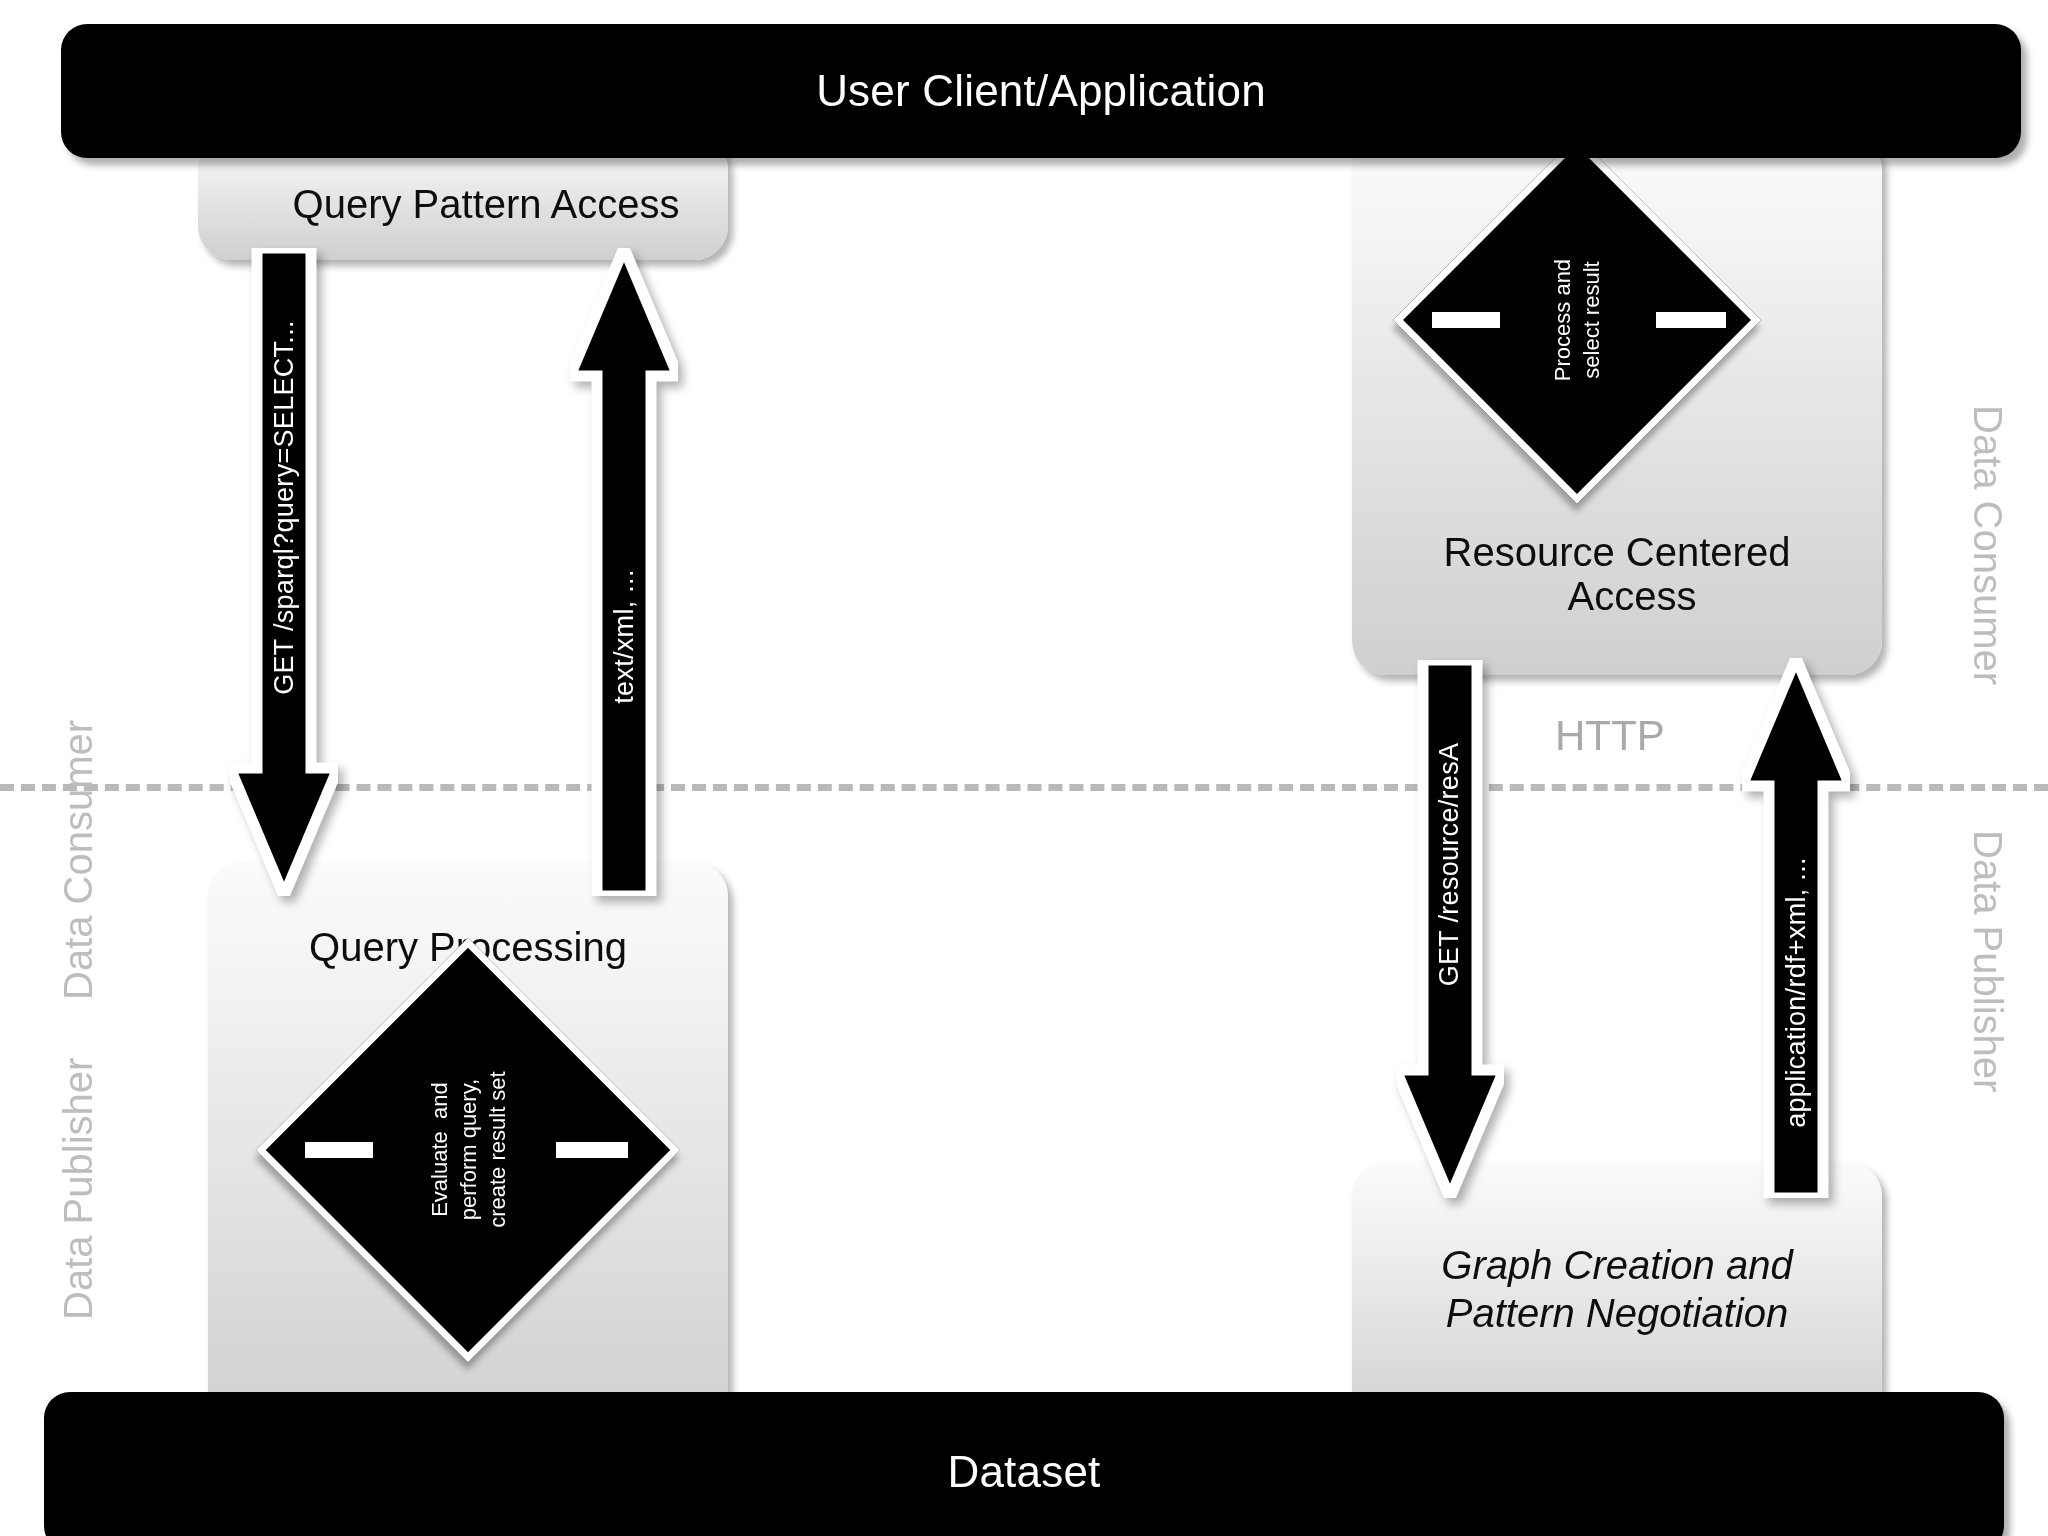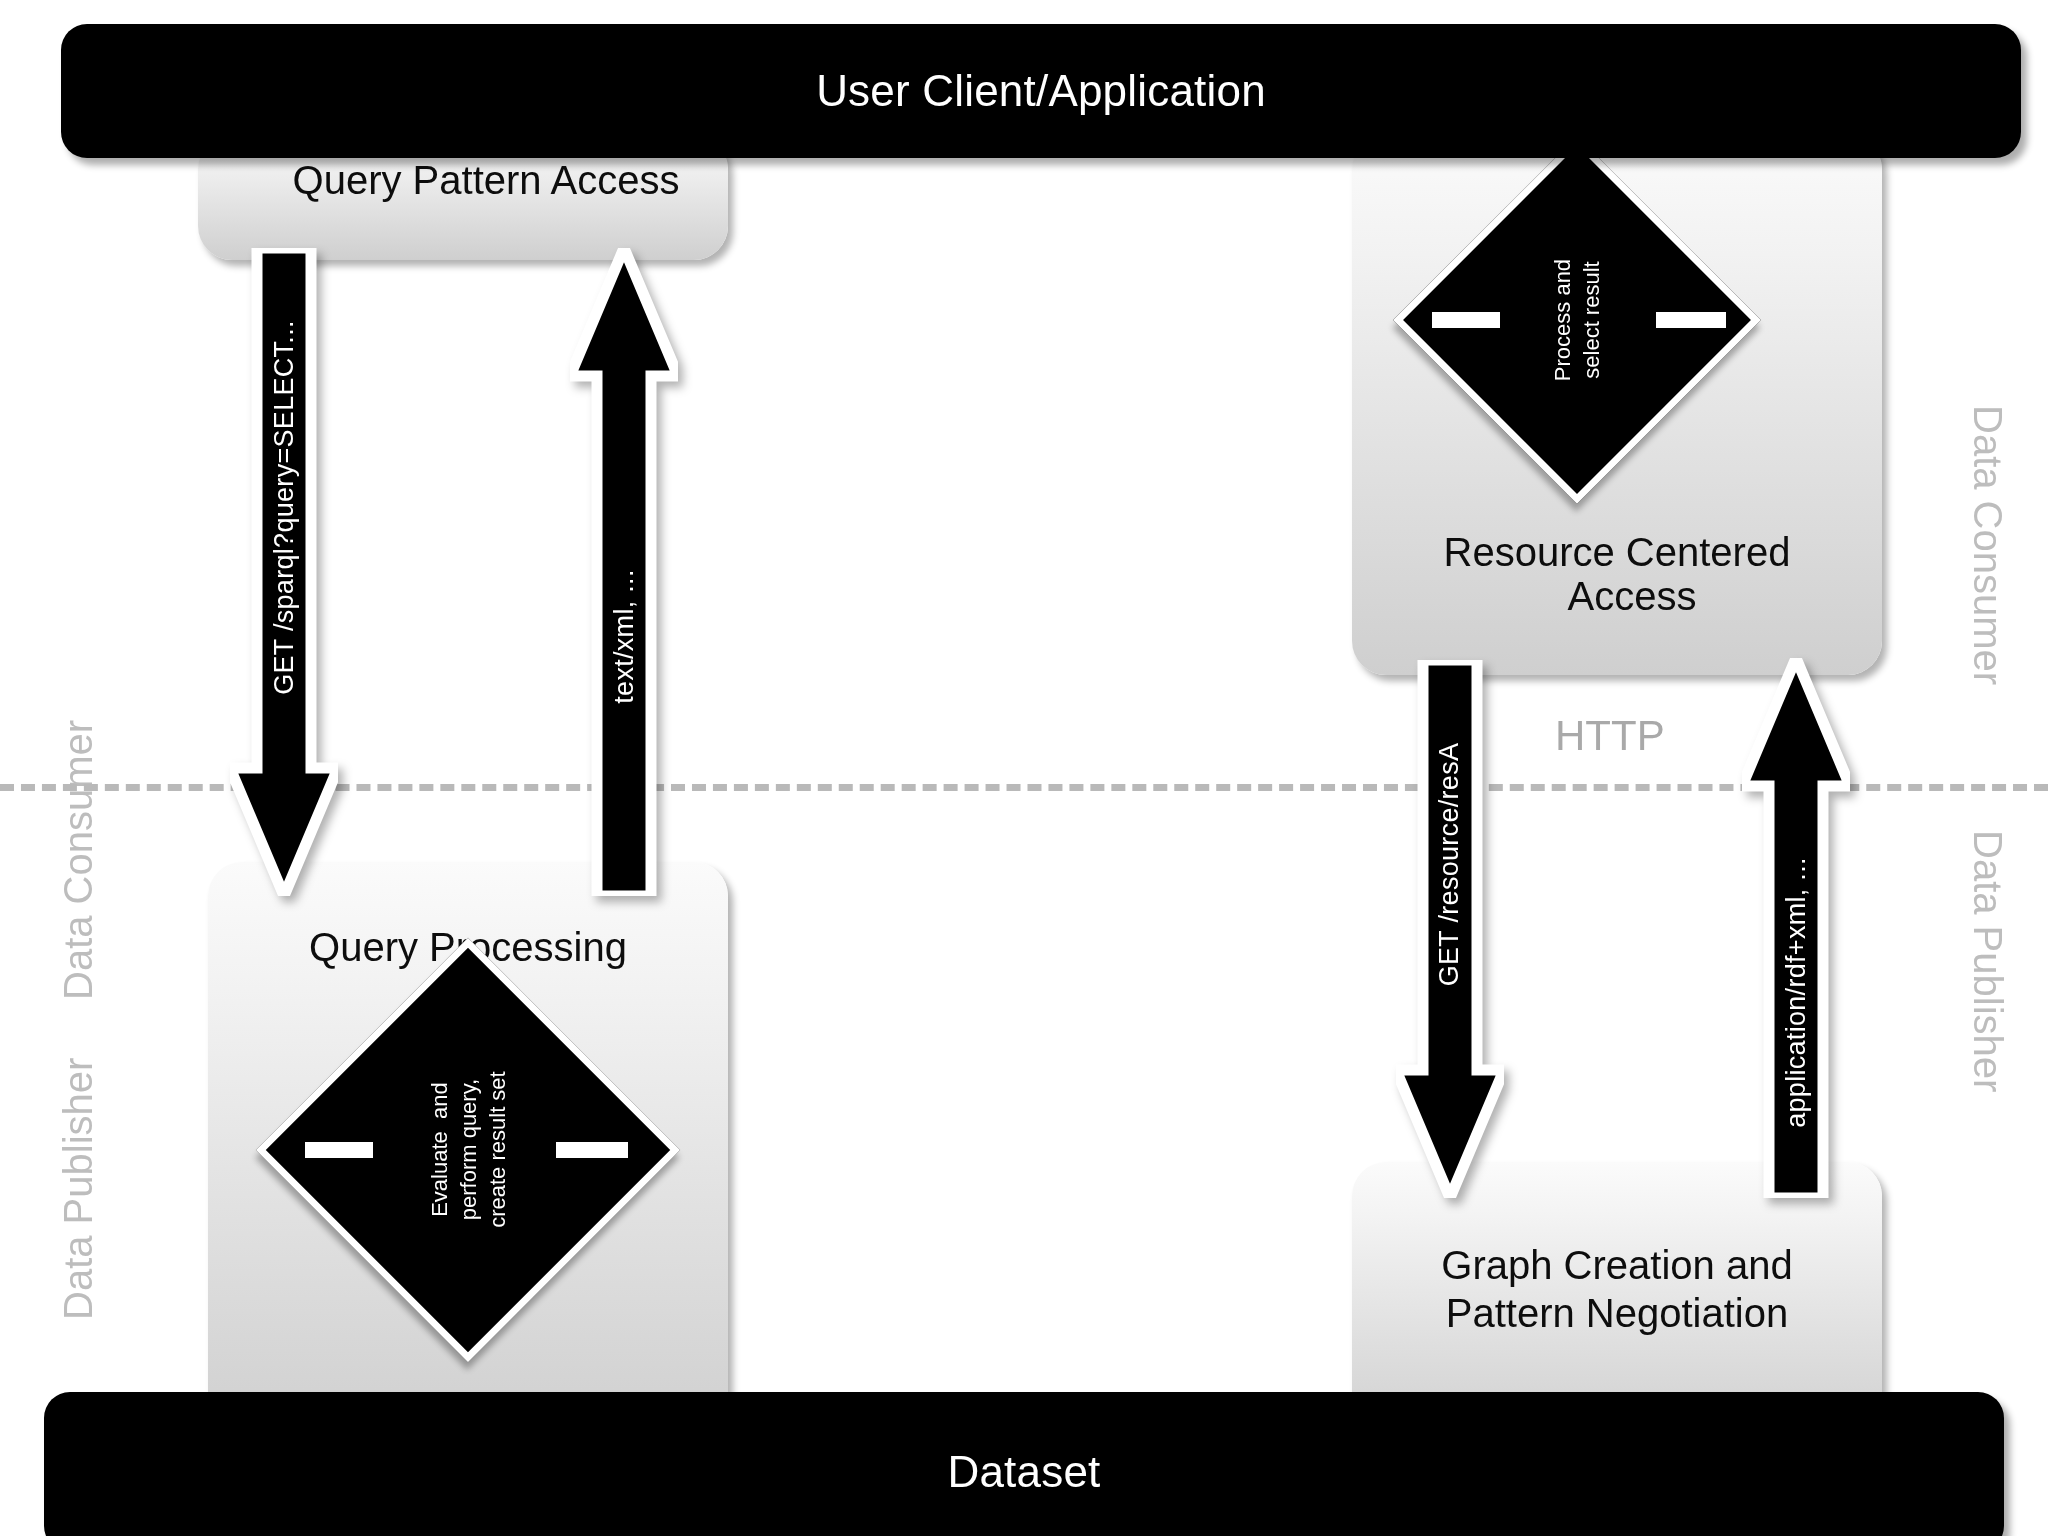--- a/index.html
+++ b/index.html
@@ -165,21 +165,21 @@
 
   <div class="bar" style="left:61px; top:24px; width:1960px; height:134px;">
     <span>User Client/Application</span>
   </div>
 
   <div class="bar" style="left:44px; top:1392px; width:1960px; height:160px;">
     <span>Dataset</span>
   </div>
 
   <div class="box" style="left:198px; top:135px; width:530px; height:125px;">
-    <div class="box-label" style="top:22px;padding-left:46px;">Query Pattern Access</div>
+    <div class="box-label" style="top:46px;padding-left:46px;">Query Pattern Access</div>
   </div>
 
   <div class="box" style="left:208px; top:862px; width:520px; height:580px;">
     <div class="box-label" style="top:62px;">Query Processing</div>
   </div>
 
   <div class="diamond-wrap" style="left:318px; top:1000px; width:300px; height:300px;">
     <div class="diamond"></div>
     <div class="diamond-text">
       <span style="white-space:pre;">Evaluate  and
@@ -198,21 +198,21 @@
   <div class="diamond-wrap" style="left:1447px; top:190px; width:260px; height:260px;">
     <div class="diamond"></div>
     <div class="diamond-text">
       <span style="white-space:pre;">Process and
 select result</span>
     </div>
   </div>
   <div class="stub" style="left:1432px; top:312px; width:68px;"></div>
   <div class="stub" style="left:1656px; top:312px; width:70px;"></div>
 
-  <div class="box" style="left:1352px; top:1162px; width:530px; height:280px;">
+  <div class="box" style="left:1352px; top:1162px; width:530px; height:280px;font-style:italic;">
     <div class="box-label" style="top:80px;">Graph Creation and</div>
     <div class="box-label" style="top:128px;">Pattern Negotiation</div>
   </div>
 
   <div class="arrow" style="left:230px; top:248px; width:108px; height:648px;">
     <svg width="108" height="648" viewBox="0 0 108 648">
       <path d="M 27 0 L 81 0 L 81 520 L 108 520 L 54 648 L 0 520 L 27 520 Z" fill="#000000" stroke="#ffffff" stroke-width="11" stroke-linejoin="miter"></path>
     </svg>
     <div class="arrow-label" style="bottom:130px; top:0;">
       <span>GET  /sparql?query=SELECT...</span>

